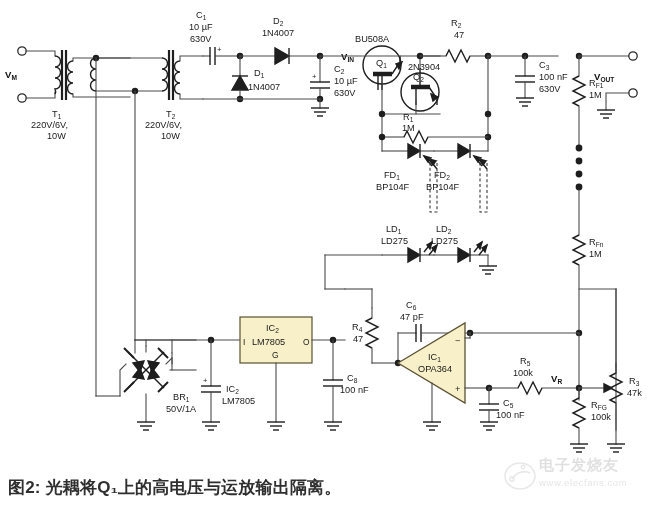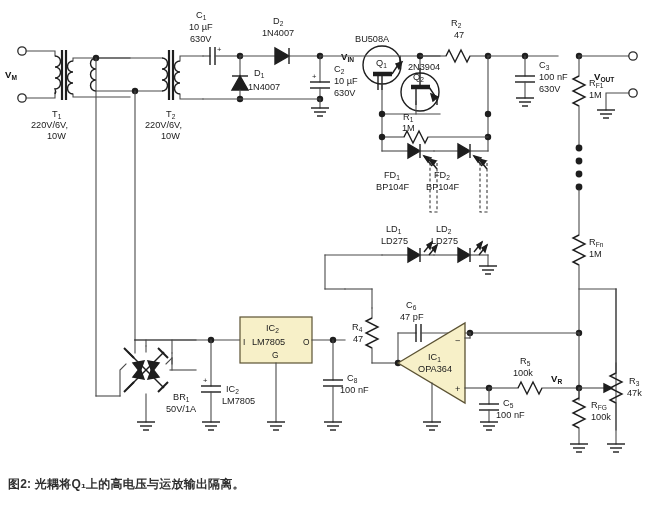--- a/index.html
+++ b/index.html
@@ -96,21 +96,21 @@
   }
   .sub {
     font-size: 6.6px;
     baseline-shift: -22%;
   }
   #caption {
     position: absolute;
     left: 8px;
     top: 476px;
     font-family: "Liberation Sans", "DejaVu Sans", sans-serif;
-    font-size: 12px;
+    font-size: 17px;
     font-weight: bold;
     color: #2f2f2f;
     letter-spacing: 0.2px;
     white-space: nowrap;
   }
   #watermark {
     position: absolute;
     left: 503px;
     top: 455px;
     width: 142px;
@@ -627,14 +627,24 @@
       <text class="lbl" x="629" y="384">R<tspan class="sub">3</tspan></text>
       <text class="lbl" x="627" y="396">47k</text>
 
       <line class="wire" x1="616" y1="289" x2="616" y2="373"></line>
     </g>
 
   </svg>
 
   <div id="caption">图2: 光耦将Q₁上的高电压与运放输出隔离。</div>
 
+  <div id="watermark">
+    <svg class="wm-mark" width="34" height="34" viewBox="0 0 34 34">
+      <ellipse cx="17" cy="19" rx="15" ry="13" fill="none" stroke="#b5b5b5" stroke-width="1.6"></ellipse>
+      <path d="M9,22 C13,15 22,13 27,16" fill="none" stroke="#b5b5b5" stroke-width="1.6"></path>
+      <circle cx="9" cy="22" r="2.2" fill="none" stroke="#b5b5b5" stroke-width="1.4"></circle>
+      <circle cx="20" cy="10" r="1.8" fill="none" stroke="#b5b5b5" stroke-width="1.4"></circle>
+    </svg>
+    <div class="wm-text">电子发烧友</div>
+    <div class="wm-url">www.elecfans.com</div>
+  </div>
 
 </div>
 
 </body></html>

